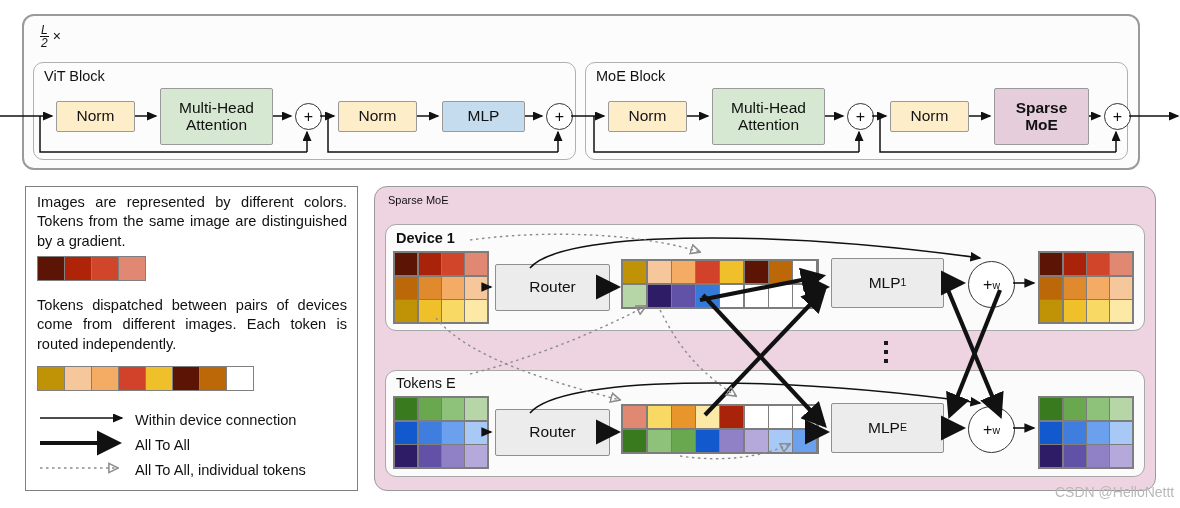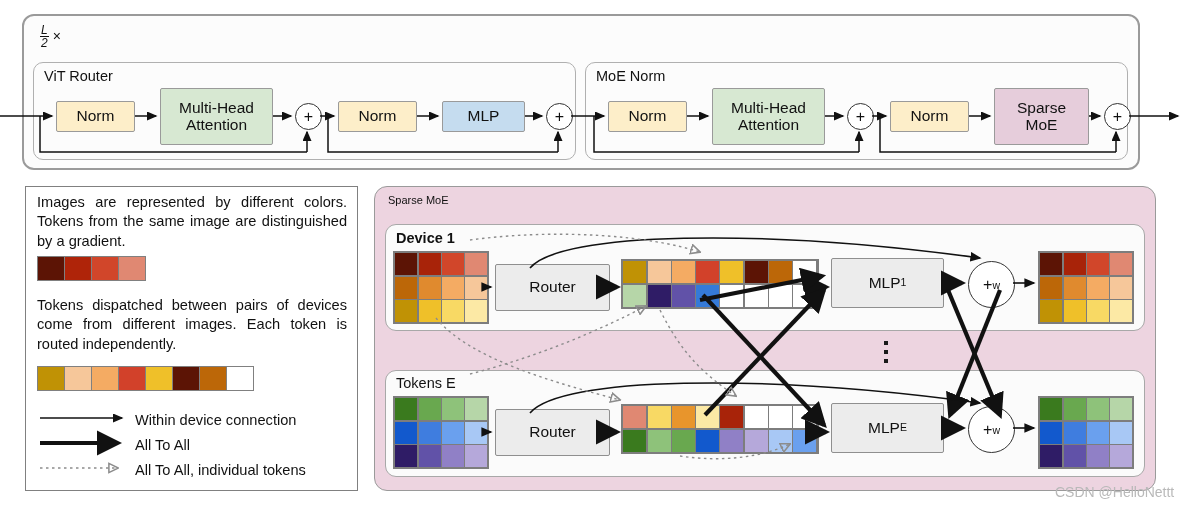--- a/index.html
+++ b/index.html
@@ -63,43 +63,43 @@
 <body>
 
 <div class="outer-block" style="left:22px;top:14px;width:1114px;height:152px;">
 </div>
 <div class="block-title" style="left:40px;top:24px;">
   <span class="frac"><u>L</u><span>2</span></span>
   <span style="font-size:14px;">×</span>
 </div>
 
 <div class="inner-block" style="left:33px;top:62px;width:541px;height:96px;"></div>
-<div class="block-title" style="left:44px;top:68px;">ViT Router</div>
+<div class="block-title" style="left:44px;top:68px;">ViT Block</div>
 
 <div class="node n-norm" style="left:56px;top:101px;width:79px;height:31px;">Norm</div>
 <div class="node n-attn" style="left:160px;top:88px;width:113px;height:57px;flex-direction:column;">
   <span>Multi-Head</span>
   <span>Attention</span>
 </div>
 <div class="circ" style="left:295px;top:103px;width:25px;height:25px;">+</div>
 <div class="node n-norm" style="left:338px;top:101px;width:79px;height:31px;">Norm</div>
 <div class="node n-mlp" style="left:442px;top:101px;width:83px;height:31px;">MLP</div>
 <div class="circ" style="left:546px;top:103px;width:25px;height:25px;">+</div>
 
 <div class="inner-block" style="left:585px;top:62px;width:541px;height:96px;"></div>
-<div class="block-title" style="left:596px;top:68px;">MoE Norm</div>
+<div class="block-title" style="left:596px;top:68px;">MoE Block</div>
 
 <div class="node n-norm" style="left:608px;top:101px;width:79px;height:31px;">Norm</div>
 <div class="node n-attn" style="left:712px;top:88px;width:113px;height:57px;flex-direction:column;">
   <span>Multi-Head</span>
   <span>Attention</span>
 </div>
 <div class="circ" style="left:847px;top:103px;width:25px;height:25px;">+</div>
 <div class="node n-norm" style="left:890px;top:101px;width:79px;height:31px;">Norm</div>
-<div class="node n-moe" style="left:994px;top:88px;width:95px;height:57px;flex-direction:column;">
+<div class="node n-moe" style="left:994px;top:88px;width:95px;height:57px;flex-direction:column;font-weight:bold;">
   <span>Sparse</span>
   <span>MoE</span>
 </div>
 <div class="circ" style="left:1104px;top:103px;width:25px;height:25px;">+</div>
 
 <div id="legend-box"></div>
 <div class="legend-text" style="left:37px;top:193px;width:310px;">Images are represented by different colors. Tokens from the same image are distinguished by a gradient.</div>
 <div class="swatch" style="left:37px;top:256px;">
     <i style="background: rgb(92, 20, 5);"></i>
     <i style="background: rgb(175, 36, 9);"></i>

